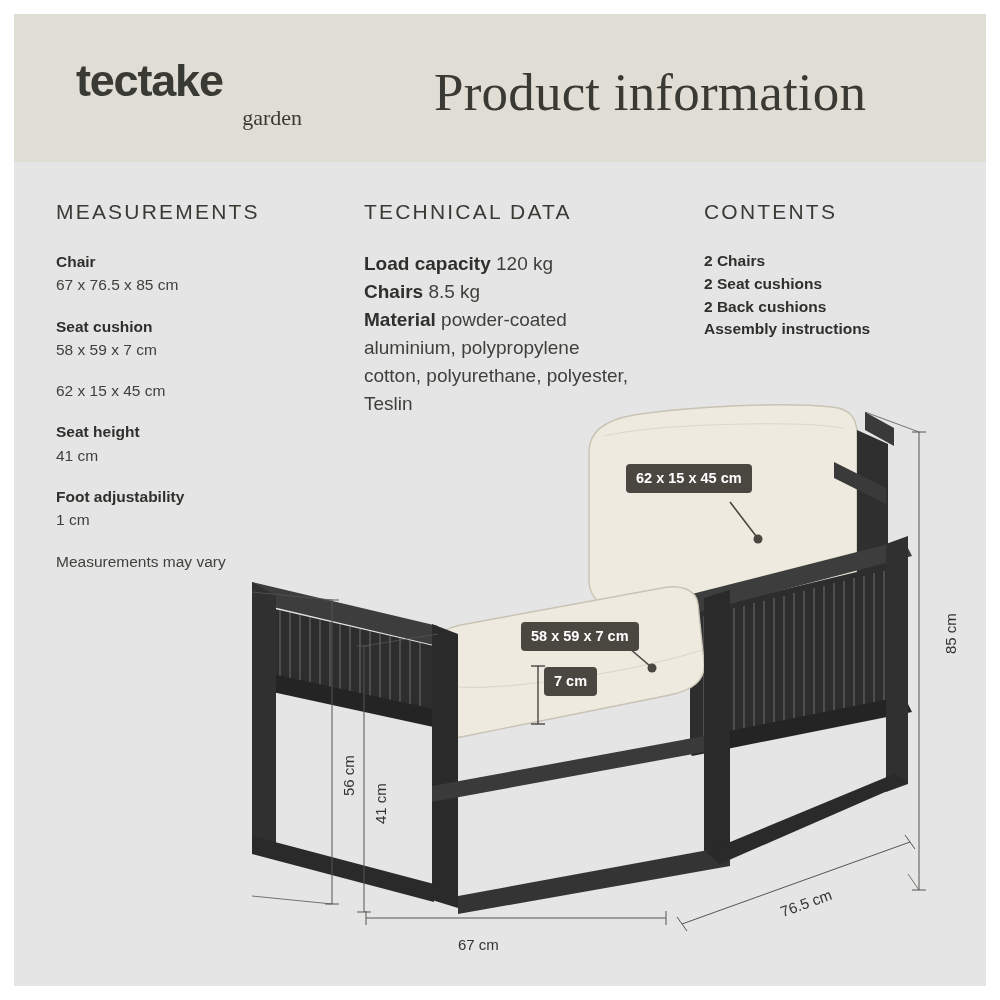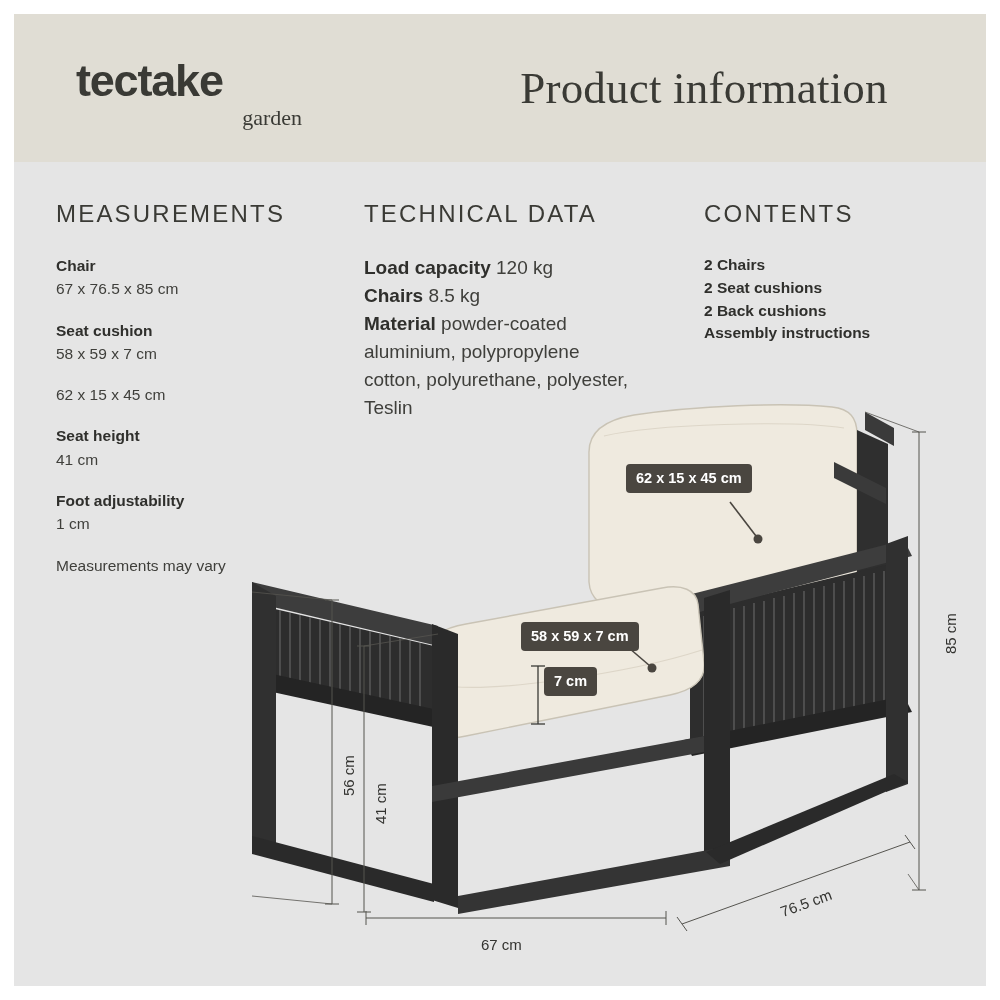--- a/index.html
+++ b/index.html
@@ -28,29 +28,28 @@
     font-size:45px;font-weight:bold;color:#3a3a35;
     letter-spacing:-1.2px;line-height:1;
   }
   .logo-sub{
     text-align:right;font-size:22px;color:#3a3a35;
     line-height:1;margin-top:4px;padding-right:4px;
     font-family:"Liberation Serif", serif;font-style:normal;
   }
   .header-title{
     position:absolute;left:420px;top:48px;width:540px;
-    text-align:center;
     font-family:"Liberation Serif", serif;
-    font-size:45px;color:#3a3a35;
+    font-size:53px;color:#3a3a35;
     letter-spacing:0.2px;
   }
   
   .col{position:absolute;top:186px;}
   .col-h{
-    font-size:24px;letter-spacing:2.2px;color:#3a3a35;
+    font-size:21px;letter-spacing:2.2px;color:#3a3a35;
     font-weight:400;margin-bottom:26px;
   }
   .col-1{left:42px;width:300px;}
   .col-2{left:350px;width:300px;}
   .col-3{left:690px;width:280px;}
   .grp{margin-bottom:18px;}
   .grp .lbl{
     font-size:15.5px;color:#2f2f2c;font-weight:bold;line-height:1.5;
   }
   .grp .val{
@@ -258,17 +257,17 @@
 
     
     <div class="callout" style="left:612px;top:80px;">62 x 15 x 45 cm</div>
     <div class="callout" style="left:507px;top:238px;">58 x 59 x 7 cm</div>
     <div class="callout" style="left:530px;top:283px;">7 cm</div>
 
     
     <div class="dimtxt vert" style="left:928px;top:270px;">85 cm</div>
     <div class="dimtxt vert" style="left:326px;top:412px;">56 cm</div>
     <div class="dimtxt vert" style="left:358px;top:440px;">41 cm</div>
-    <div class="dimtxt" style="left:467px;top:552px;text-align:center;">67 cm</div>
+    <div class="dimtxt" style="left:444px;top:552px;text-align:center;">67 cm</div>
     <div class="dimtxt" style="left:764px;top:520px;transform:rotate(-20deg);transform-origin:left top;">76.5 cm</div>
   </div>
 
 </div>
 
 </body></html>

